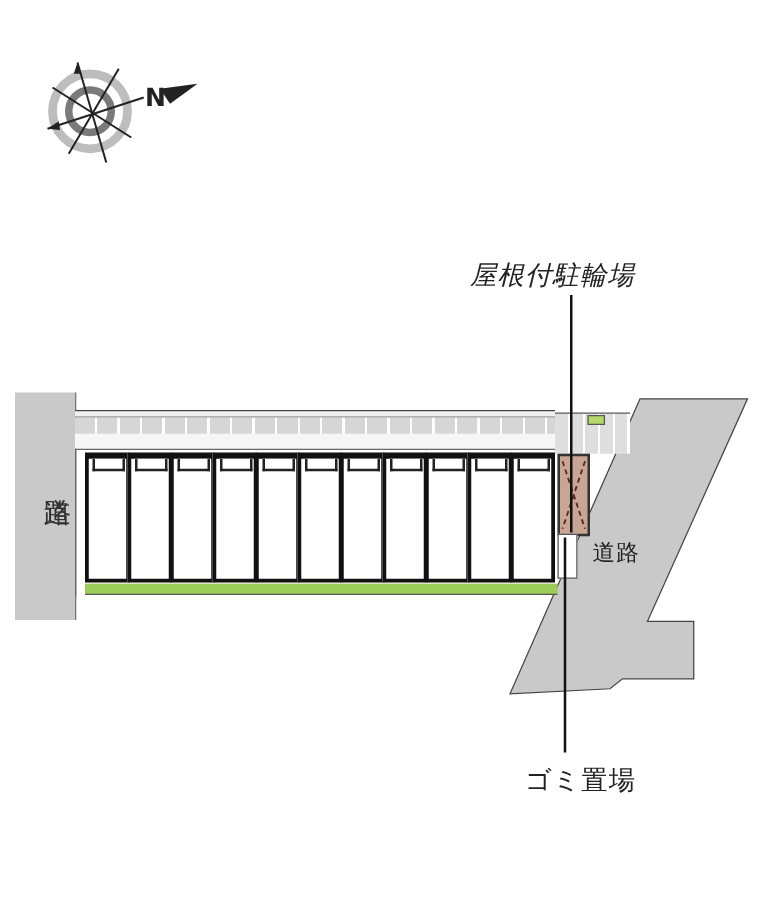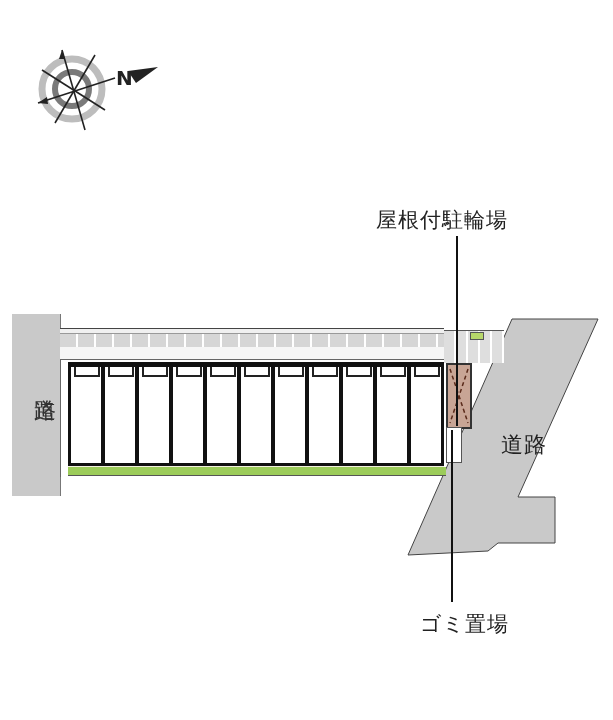--- a/index.html
+++ b/index.html
@@ -33,21 +33,21 @@
   </svg>
 </div>
 
 <div class="abs road-left">
   <div class="road-left-text">道路</div>
 </div>
 
 <svg class="abs" style="left:400px;top:315px;" width="213" height="250" viewBox="0 0 213 250">
   <polygon points="112,4 198,4 118,182 155,182 155,228 98,228 88,236 8,240" fill="#c9c9c9" stroke="#444" stroke-width="1"></polygon>
 </svg>
-<div class="label" style="left:501px;top:430px;font-size:22px;">道路</div>
+<div class="label" style="left:474px;top:430px;font-size:18px;">道路</div>
 
 <div class="abs" style="left:60px;top:328px;width:386px;height:152px;">
 
   <div class="abs" style="left:0;top:0;width:384px;height:5px;background:#f0f0f0;border-top:1px solid #444;"></div>
   <div class="abs" style="left:0;top:5px;width:384px;height:14px;background:repeating-linear-gradient(90deg,#d6d6d6 0 16px,#fff 16px 18px);border-top:1px solid #999;border-bottom:1px solid #999;"></div>
   <div class="abs" style="left:0;top:19px;width:384px;height:12px;background:#f6f6f6;border-bottom:1px solid #666;"></div>
 
   <div class="abs" style="left:8px;top:129px;width:376px;height:10px;background:#f3f1df;border-top:2px solid #555;"></div>
 
   <div class="abs" style="left:8px;top:139px;width:378px;height:8px;background:#9ccc5a;border-bottom:1px solid #555;"></div>
@@ -98,14 +98,14 @@
         <line x1="2" y1="4" x2="20" y2="58"></line>
         <line x1="20" y1="4" x2="2" y2="58"></line>
       </g>
     </svg>
 </div>
 <div class="abs" style="left:446px;top:427px;width:14px;height:34px;background:#fff;border:1px solid #555;"></div>
 
 <div class="leader" style="left:456px;top:236px;height:190px;"></div>
 <div class="leader" style="left:451px;top:430px;height:172px;"></div>
 
-<div class="label" style="left:376px;top:206px;">屋根付駐輪場</div>
+<div class="label" style="left:376px;top:206px;font-style:italic;">屋根付駐輪場</div>
 <div class="label" style="left:420px;top:610px;">ゴミ置場</div>
 
 </body></html>

